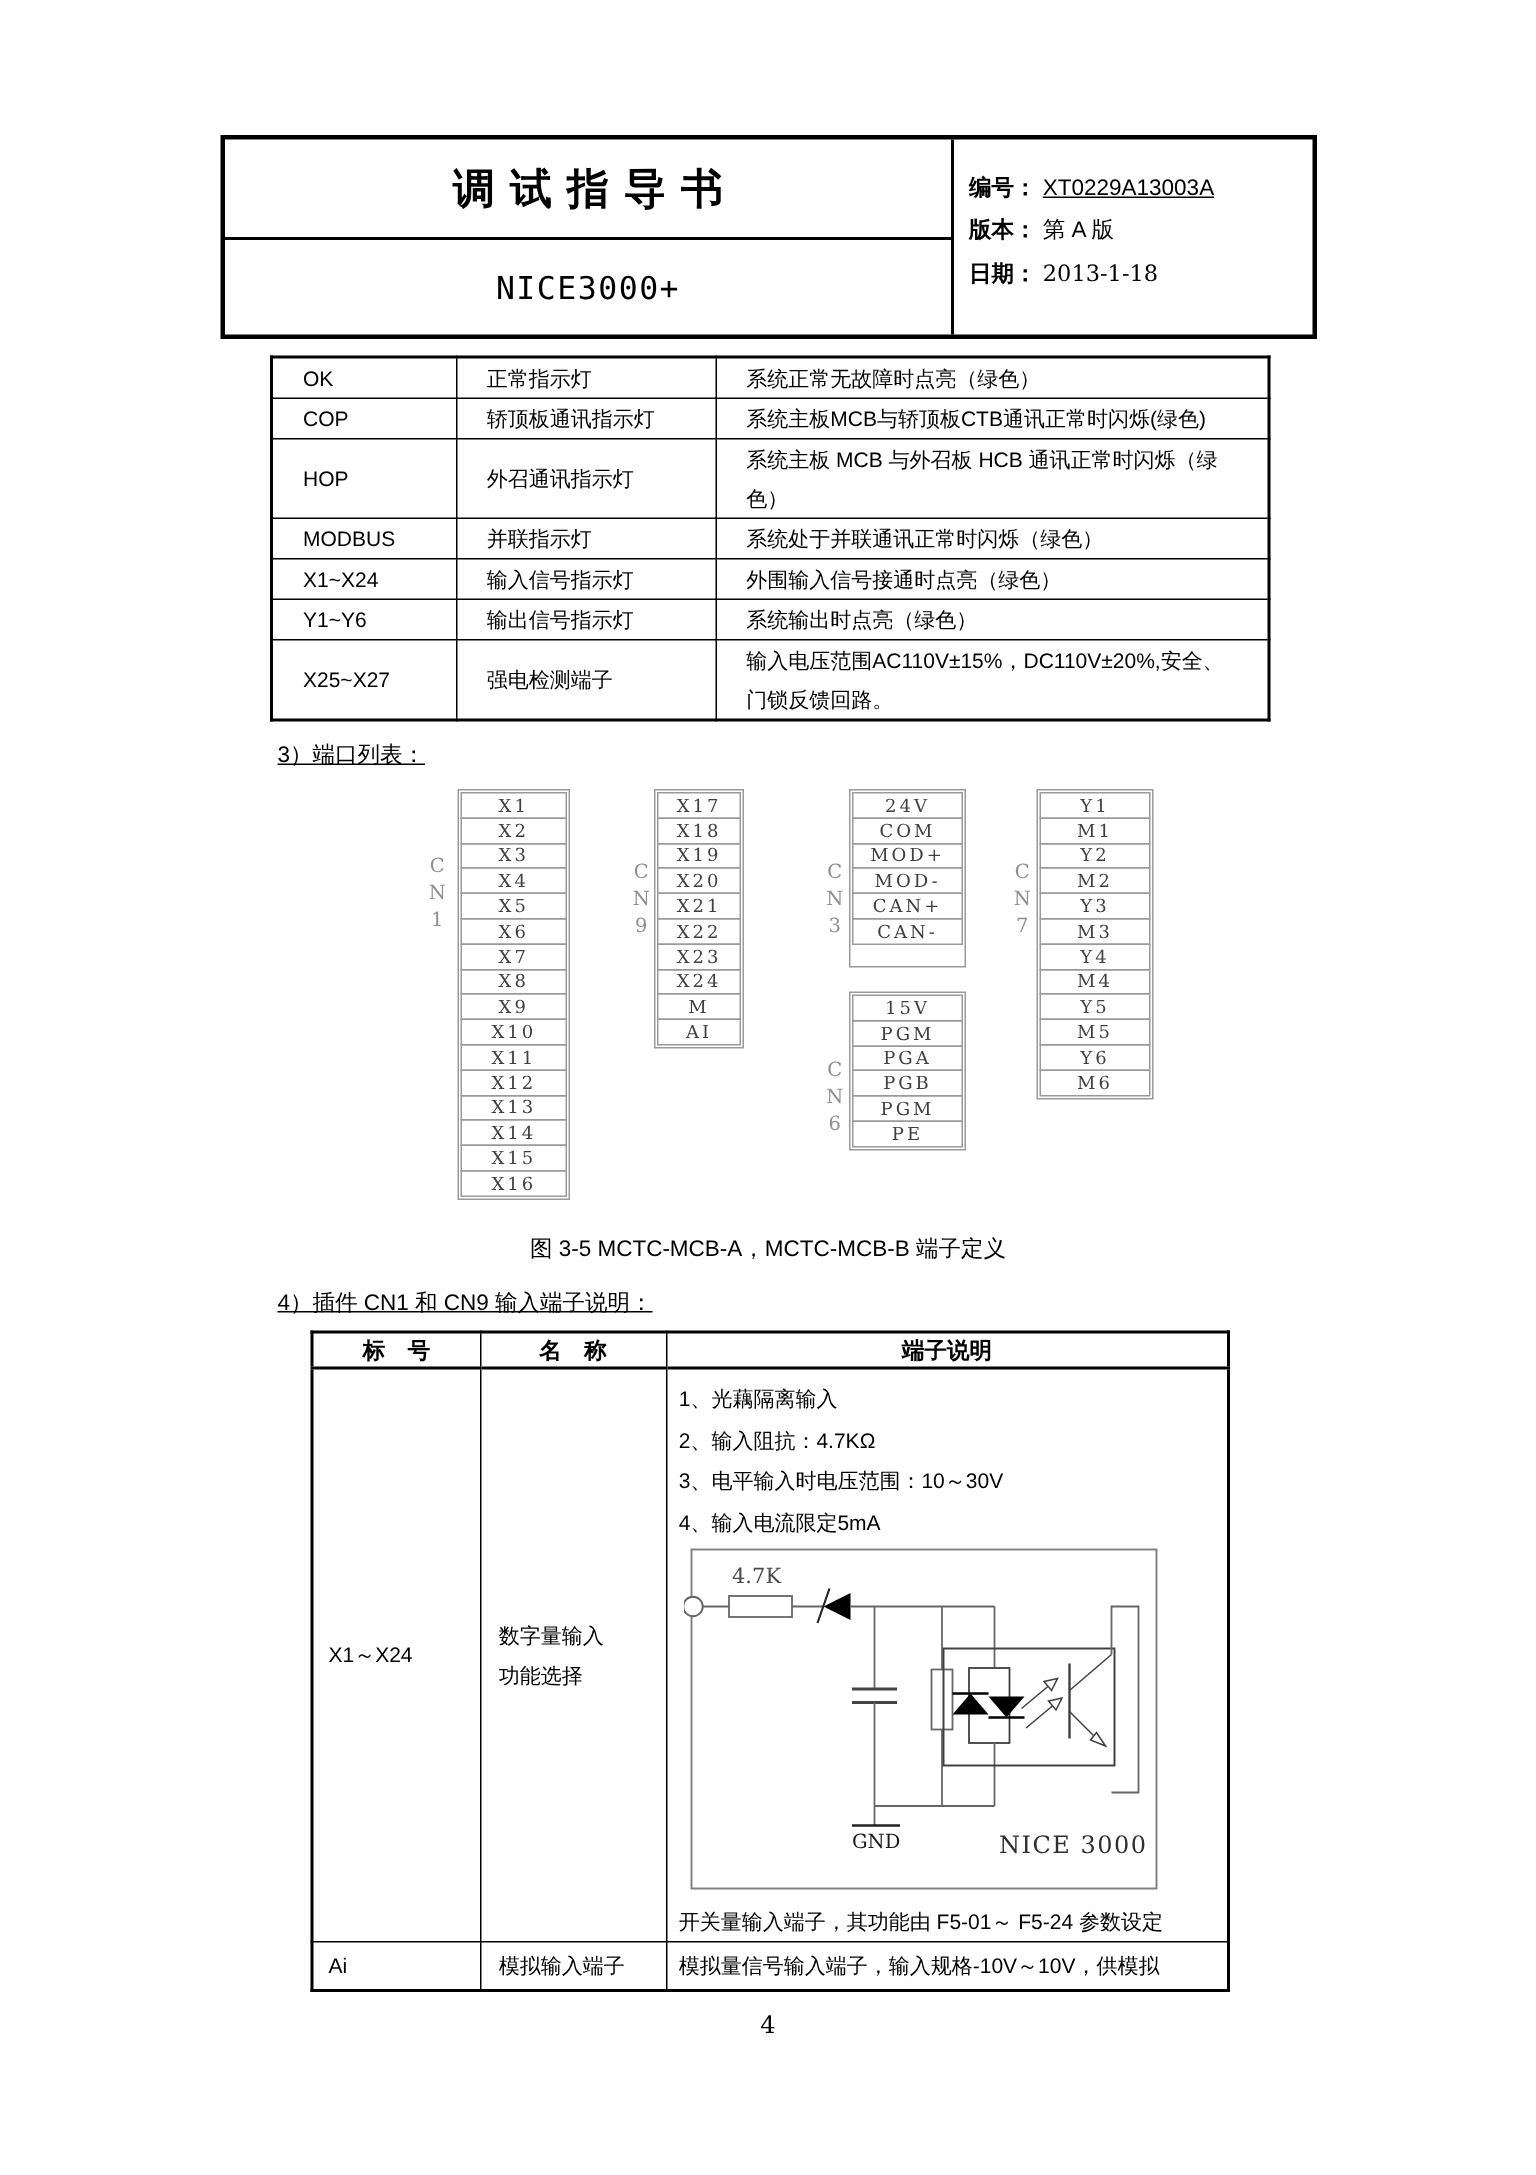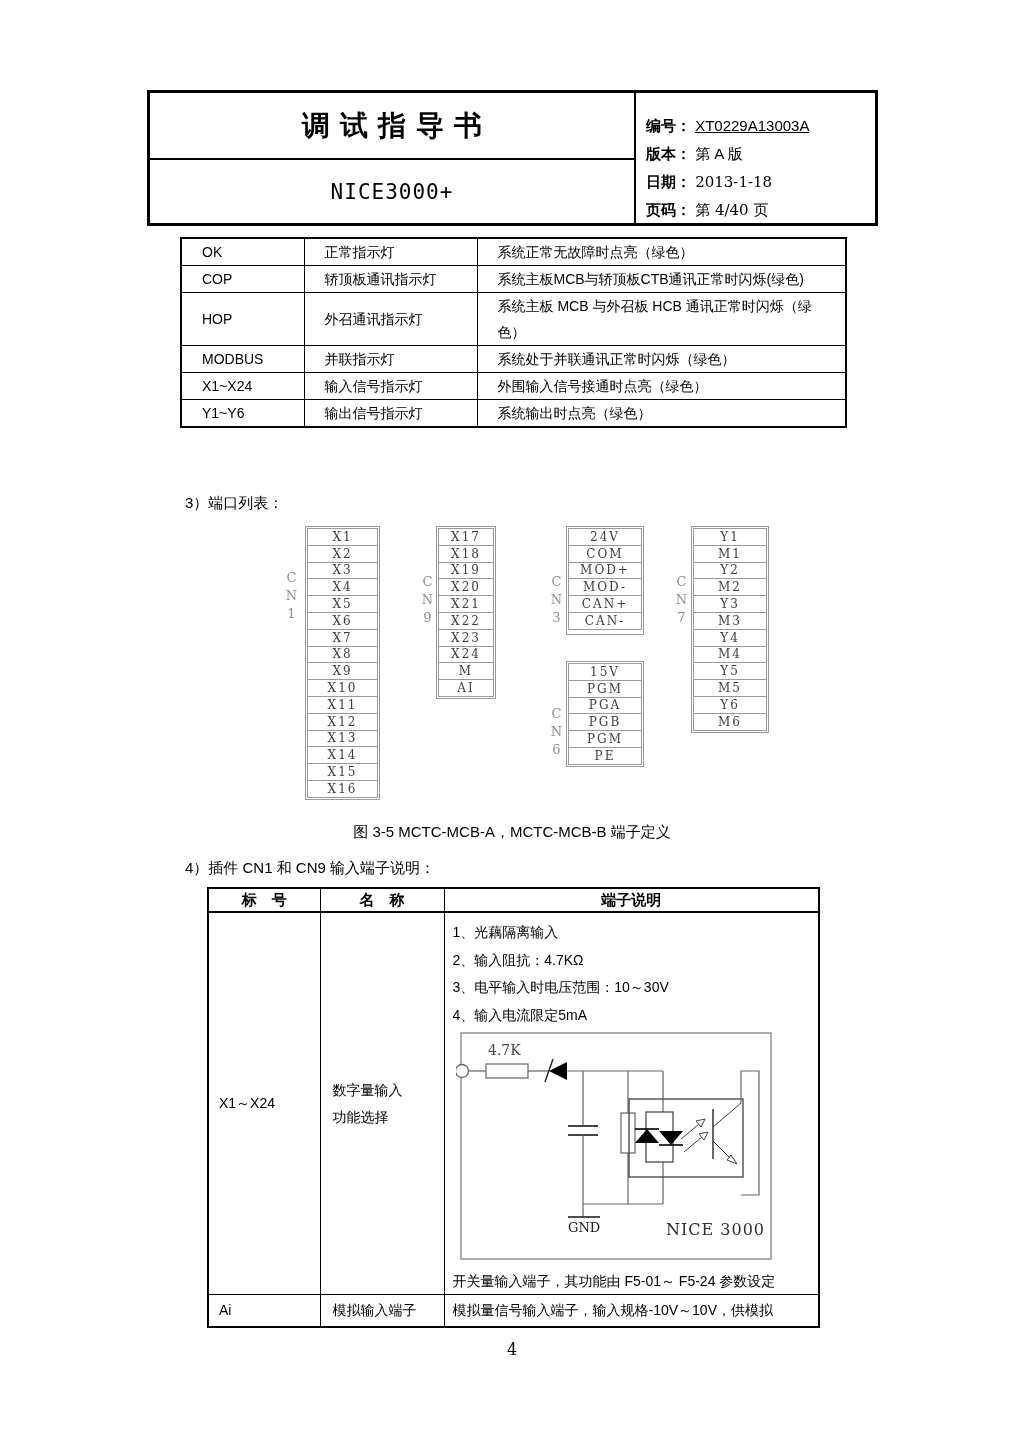--- a/index.html
+++ b/index.html
@@ -35,35 +35,35 @@
     position:absolute; left:180px; top:237px; width:665px;
     border-collapse:collapse; table-layout:fixed; border:2px solid #000;
   }
   .indicator-table td {
     border:1px solid #000; font-size:14px; line-height:26px;
     padding:0 20px; vertical-align:middle; box-sizing:border-box;
   }
   .indicator-table td.c1 { font-family:"Liberation Sans", sans-serif; }
 
   
-  .sec-heading { position:absolute; font-size:15px; white-space:nowrap; }
+  .sec-heading { position:absolute; font-size:15px; white-space:nowrap;text-decoration:underline; }
 
   
   .cn-col { position:absolute; border:1px solid #9a9a9a; box-sizing:border-box; padding:1px; background:#fff; }
   .pin {
     height:17.8px; box-sizing:border-box; border:1px solid #9a9a9a; margin-top:-1px;
     display:flex; align-items:center; justify-content:center;
     font-family:"DejaVu Serif", serif; font-size:12px; letter-spacing:2px; color:#404040;text-align:center;
   }
   .pin:first-child { margin-top:0; }
   .cn-label {
     position:absolute; writing-mode:vertical-rl; text-orientation:upright;
     font-family:"DejaVu Serif", serif; font-size:13px; letter-spacing:3px; color:#8f8f8f;
   }
-  #cn3-col { padding-bottom:4px; }
+  #cn3-col { padding-bottom:14px; }
 
   .fig-caption { position:absolute; left:0; top:823px; width:1024px; text-align:center; font-size:15px; }
 
   
   .input-table {
     position:absolute; left:207px; top:887px; width:611px;
     border-collapse:collapse; table-layout:fixed; border:2px solid #000;
   }
   .input-table td, .input-table th {
     border:1px solid #000; font-size:14px; box-sizing:border-box; font-weight:normal;
@@ -103,24 +103,20 @@
         <span class="u">XT0229A13003A</span>
       </div>
       <div class="header-field">
         <span class="hlabel">版本：</span>
         <span>第 A 版</span>
       </div>
       <div class="header-field">
         <span class="hlabel">日期：</span>
         <span class="serifv">2013-1-18</span>
       </div>
-      <div class="header-field">
-        <span class="hlabel">页码：</span>
-        <span class="serifv">第 4/40 页</span>
-      </div>
     </div>
   </div>
 
   <table class="indicator-table">
     <colgroup>
         <col style="width:123px">
         <col style="width:173px">
         <col style="width:369px">
       </colgroup>
     <tbody>
@@ -146,20 +142,25 @@
       </tr>
         <tr>
         <td class="c1">X1~X24</td>
         <td class="c2">输入信号指示灯</td>
         <td class="c3">外围输入信号接通时点亮（绿色）</td>
       </tr>
         <tr>
         <td class="c1">Y1~Y6</td>
         <td class="c2">输出信号指示灯</td>
         <td class="c3">系统输出时点亮（绿色）</td>
+      </tr>
+        <tr>
+        <td class="c1">X25~X27</td>
+        <td class="c2">强电检测端子</td>
+        <td class="c3">输入电压范围AC110V±15%，DC110V±20%,安全、门锁反馈回路。</td>
       </tr>
       </tbody>
   </table>
 
   <div class="sec-heading" style="left:185px; top:494px;">3）端口列表：</div>
 
   <div class="cn-label" style="left:284px; top:570px;">CN1</div>
   <div id="cn1-col" class="cn-col" style="left:305px; top:526px; width:75px;">
       <div class="pin">X1</div>
       <div class="pin">X2</div>

